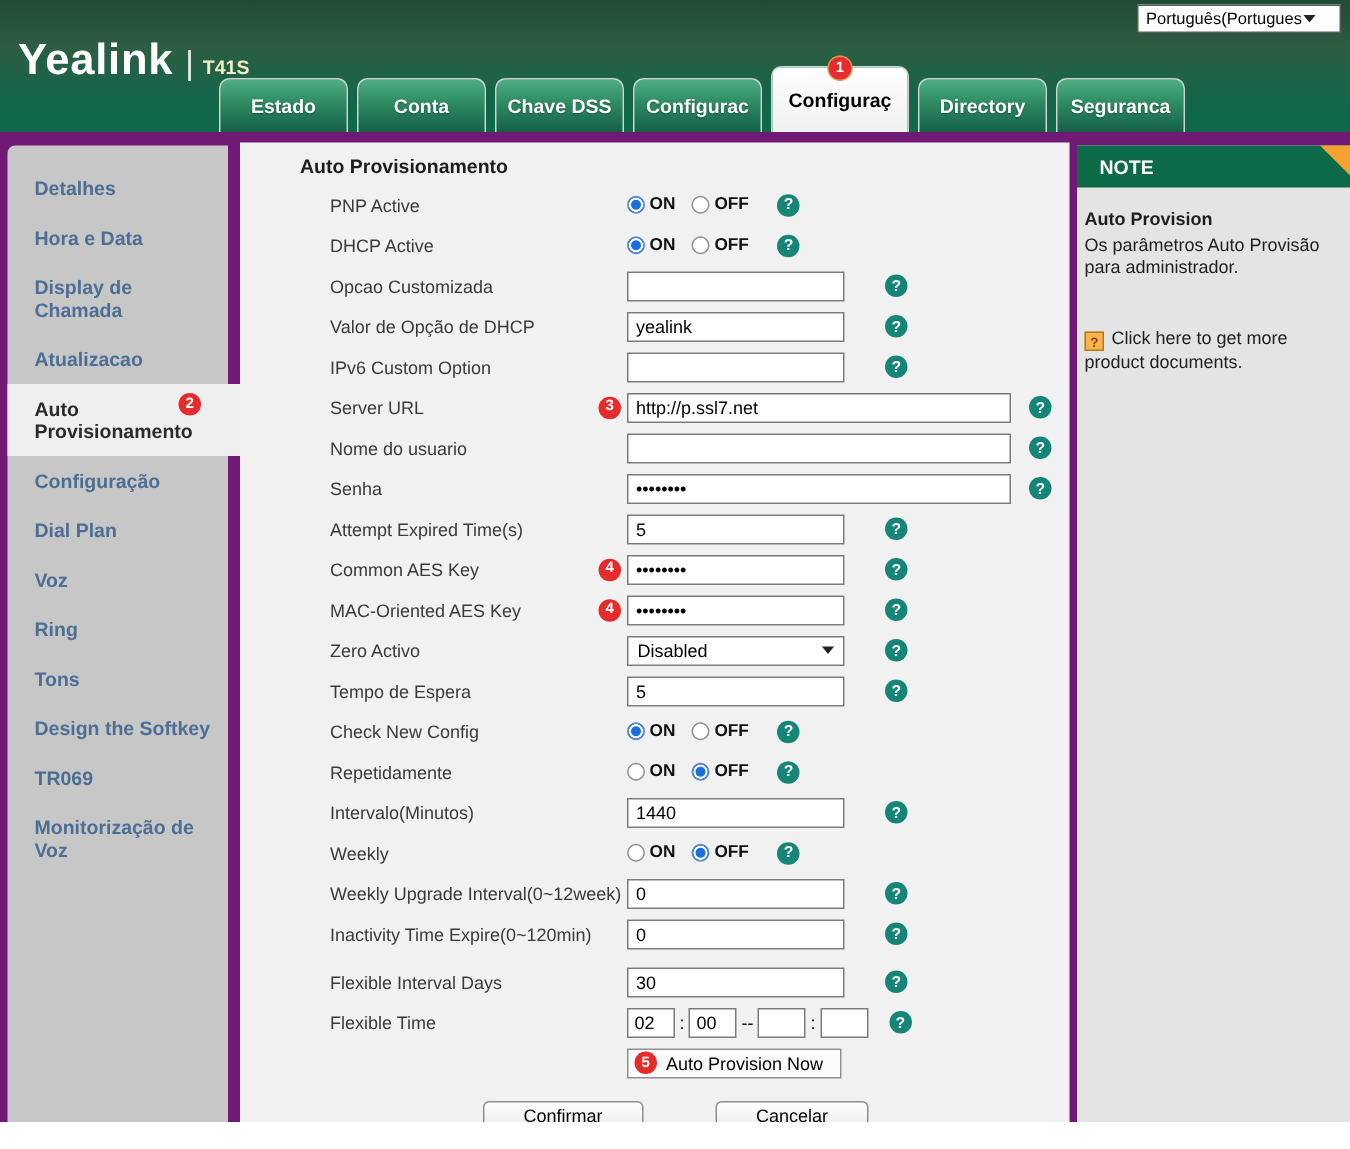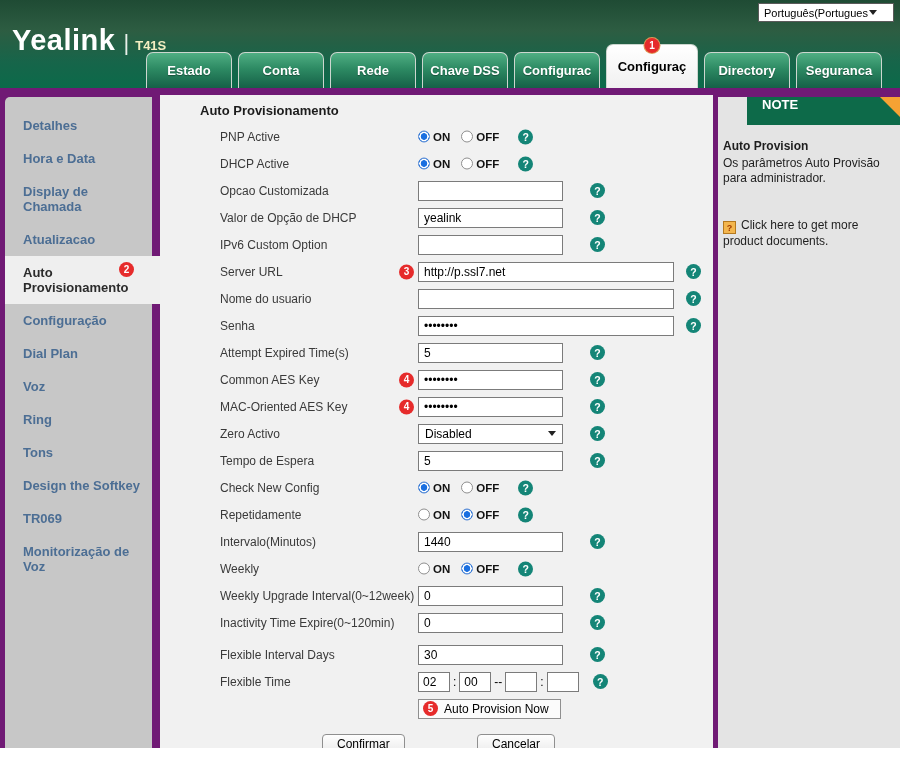--- a/index.html
+++ b/index.html
@@ -55,27 +55,27 @@
   .radio.sel { border:1px solid #4f86d6; background:radial-gradient(circle, #1a6fe0 0 3px, #ffffff 3.6px 4.5px, #2579dd 4.9px); }
   .ropt { display:flex; align-items:center; gap:3px; margin-right:11px; font-size:11.5px; font-weight:bold; color:#111; }
   .help { flex:none; width:15px; height:15px; border-radius:50%; background:#148577; color:#fff; font-size:10.5px; font-weight:bold;
     display:flex; align-items:center; justify-content:center; cursor:pointer; }
   .ml-short { margin-left:27px; } .ml-wide { margin-left:12px; } .ml-radio { margin-left:8px; } .ml-time { margin-left:14px; }
   .row-badge { position:absolute; left:-19px; top:50%; transform:translateY(-50%); }
   .apn-btn { height:20px; border:1px solid #8f8f8f; background:#fbfbfb; font-family:"Liberation Sans",sans-serif; font-size:12px; color:#000;
     display:inline-flex; align-items:center; gap:6px; padding:0 11px 0 4px; cursor:pointer; }
   .footer { position:relative; height:40px; margin-top:12px; }
   .btn { position:absolute; top:0; height:19px; border:1px solid #8f8f8f; border-radius:4px; background:linear-gradient(#fefefe,#ececec);
-    font-family:"Liberation Sans",sans-serif; font-size:12px; color:#000; padding:0 14px; cursor:pointer; }
+    font-family:"Liberation Sans",sans-serif; font-size:12px; color:#000; padding:0 26px; cursor:pointer; }
   .btn.confirm { left:162px; } .btn.cancel { left:317px; }
 
   
   .note { position:absolute; left:718px; top:97px; width:182px; height:669px; background:#e4e4e4; }
   .note-head { position:relative; height:28px; background:#0d6a49; color:#fff; font-size:13px; font-weight:bold;
-    display:flex; padding-left:15px;margin-left:29px; }
+    display:flex; align-items:center; padding-left:15px; }
   .note-fold { position:absolute; top:0; right:0; width:0; height:0; border-top:20px solid #f6a233; border-left:20px solid transparent; }
   .note-body { padding:14px 12px 0 5px; font-size:12px; color:#1e1e1e; line-height:15px; }
   .note-sec { font-weight:bold; margin-bottom:2px; }
   .doc-line { margin-top:32px; }
   .doc-icon { display:inline-block; width:13px; height:13px; background:#f3b64e; border:1px solid #b5791f; color:#a33c00;
     font-size:9px; font-weight:bold; text-align:center; line-height:12px; vertical-align:-2px; margin-right:5px; }
 </style>
 </head>
 <body>
 
@@ -91,23 +91,20 @@
       <span class="name">Yealink</span>
       <span class="sep">|</span>
       <span class="model">T41S</span>
     </div>
     <div class="tab-bar">
         <div class="tab">
           <span>Estado</span>
         </div>
         <div class="tab">
           <span>Conta</span>
-        </div>
-        <div class="tab">
-          <span>Rede</span>
         </div>
         <div class="tab">
           <span>Chave DSS</span>
         </div>
         <div class="tab">
           <span>Configurac</span>
         </div>
         <div class="tab active">
           <span class="badge">1</span>
           <span>Configuraç</span>

